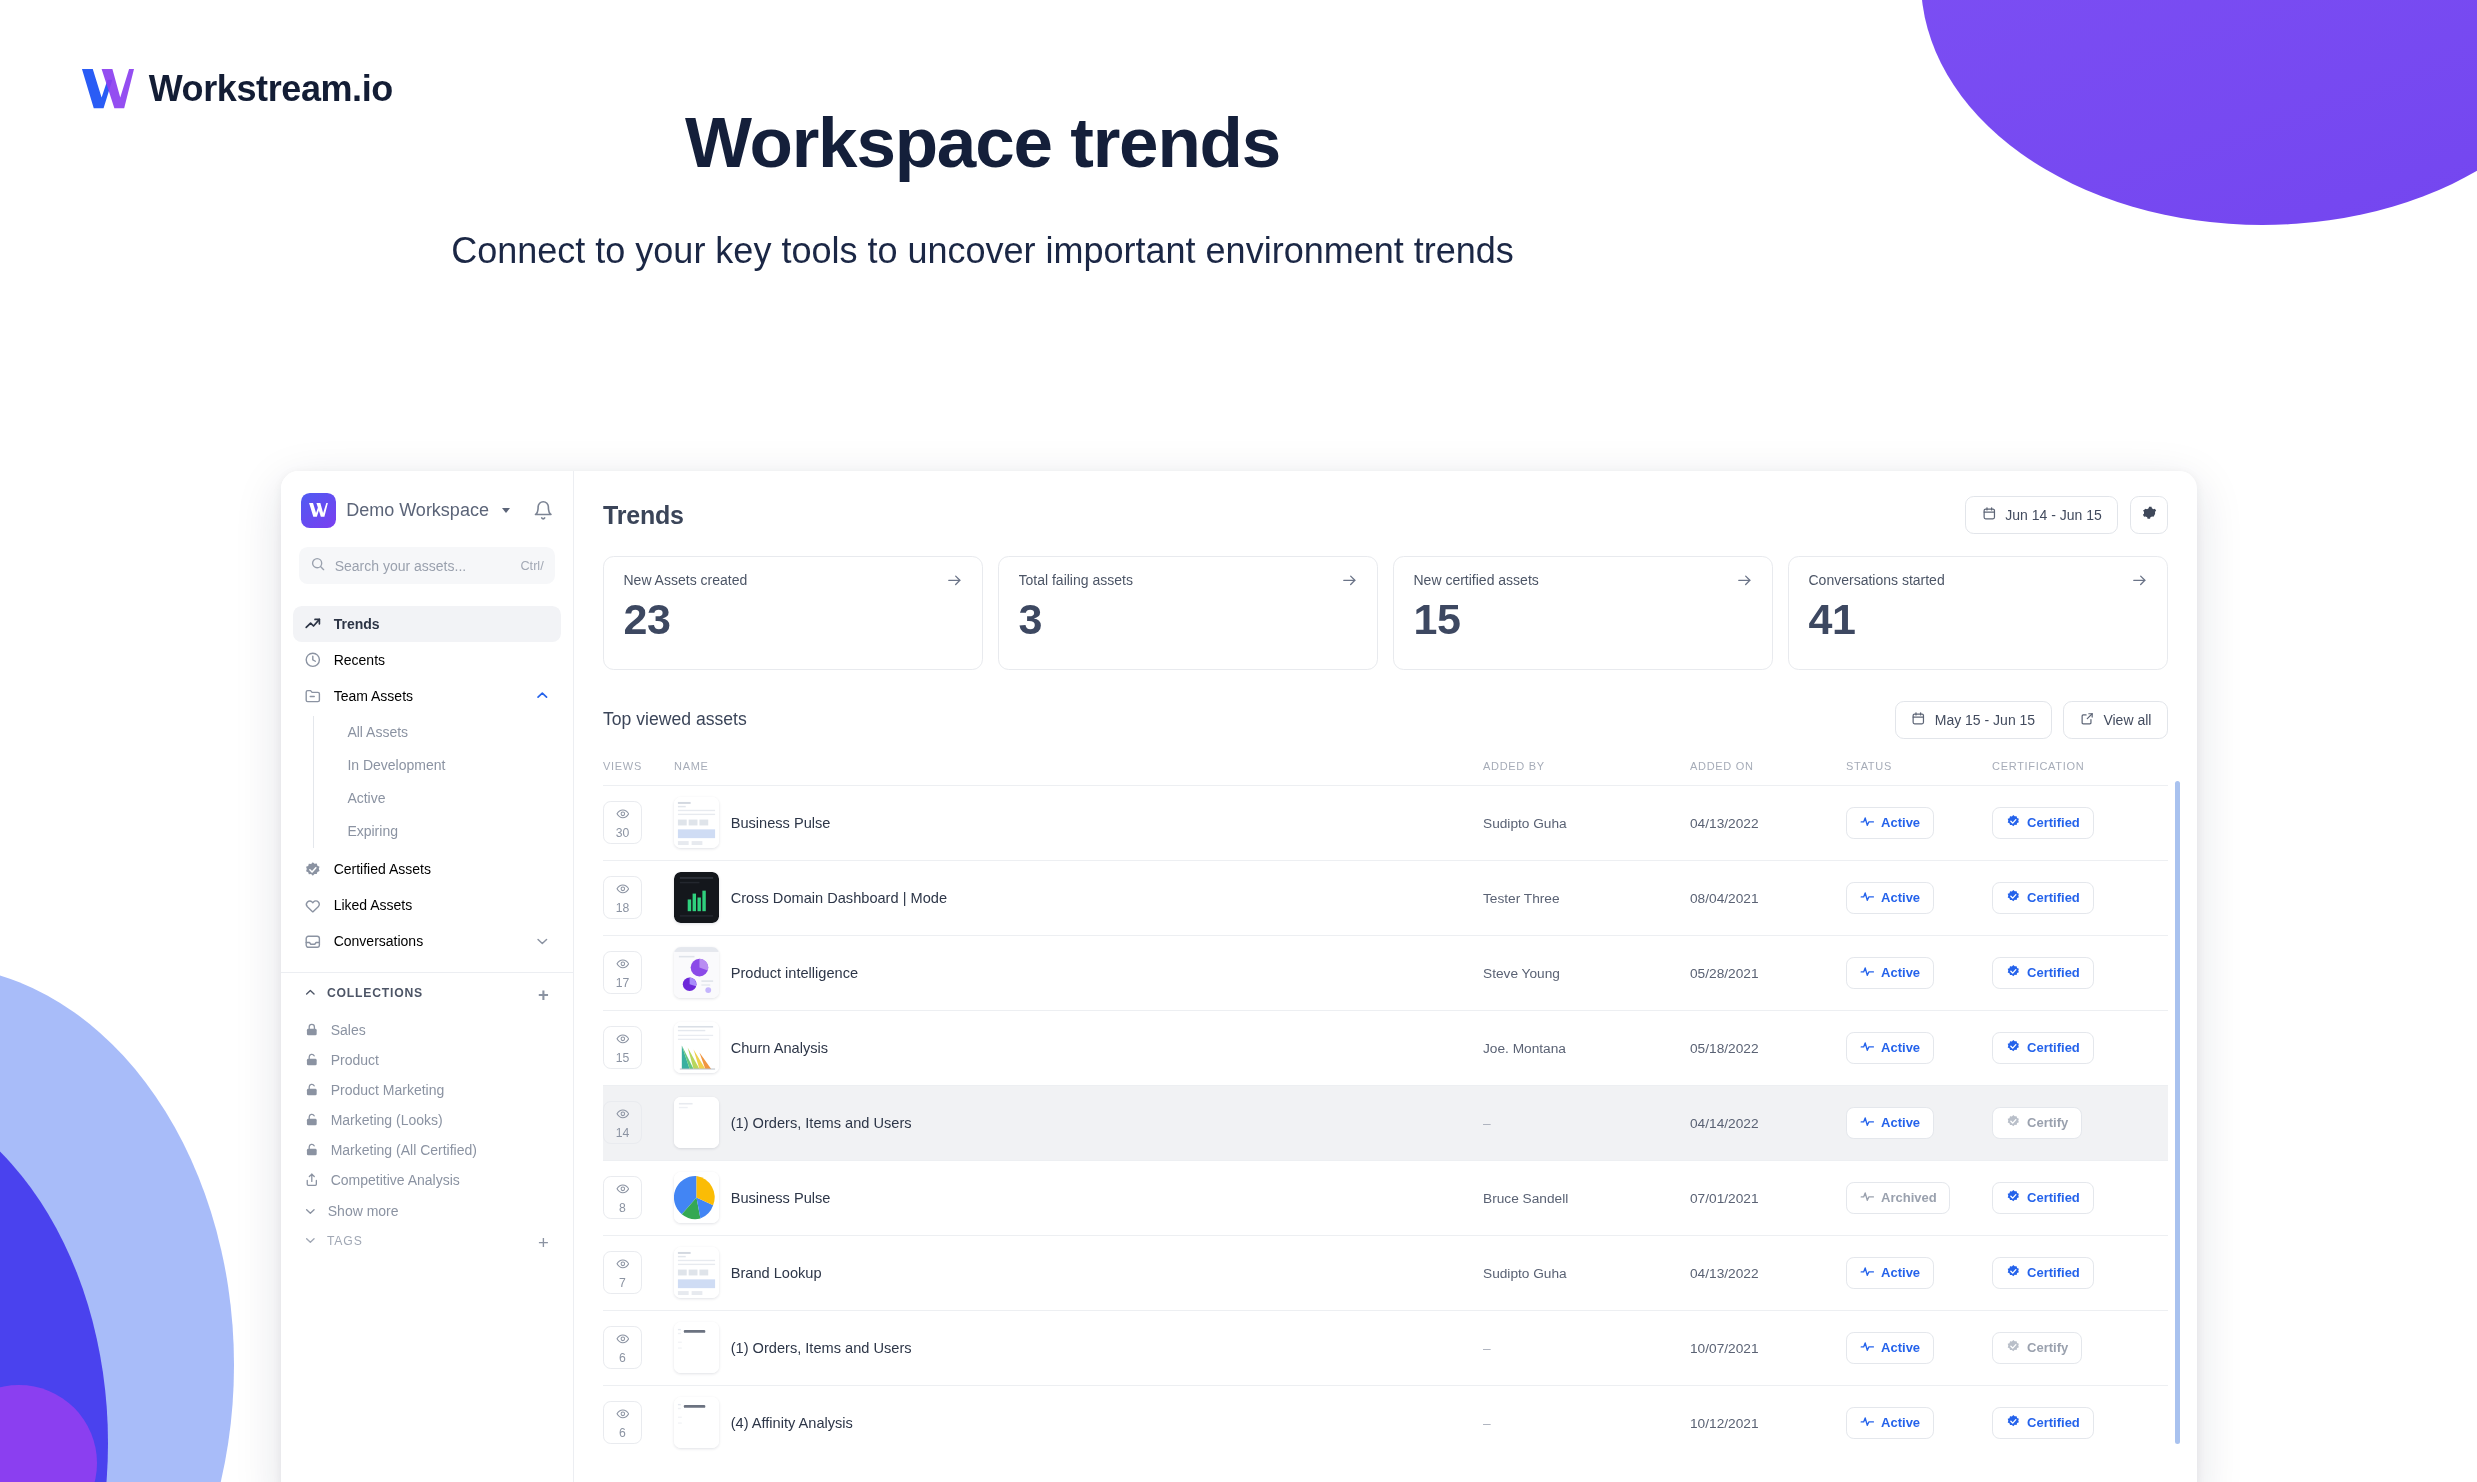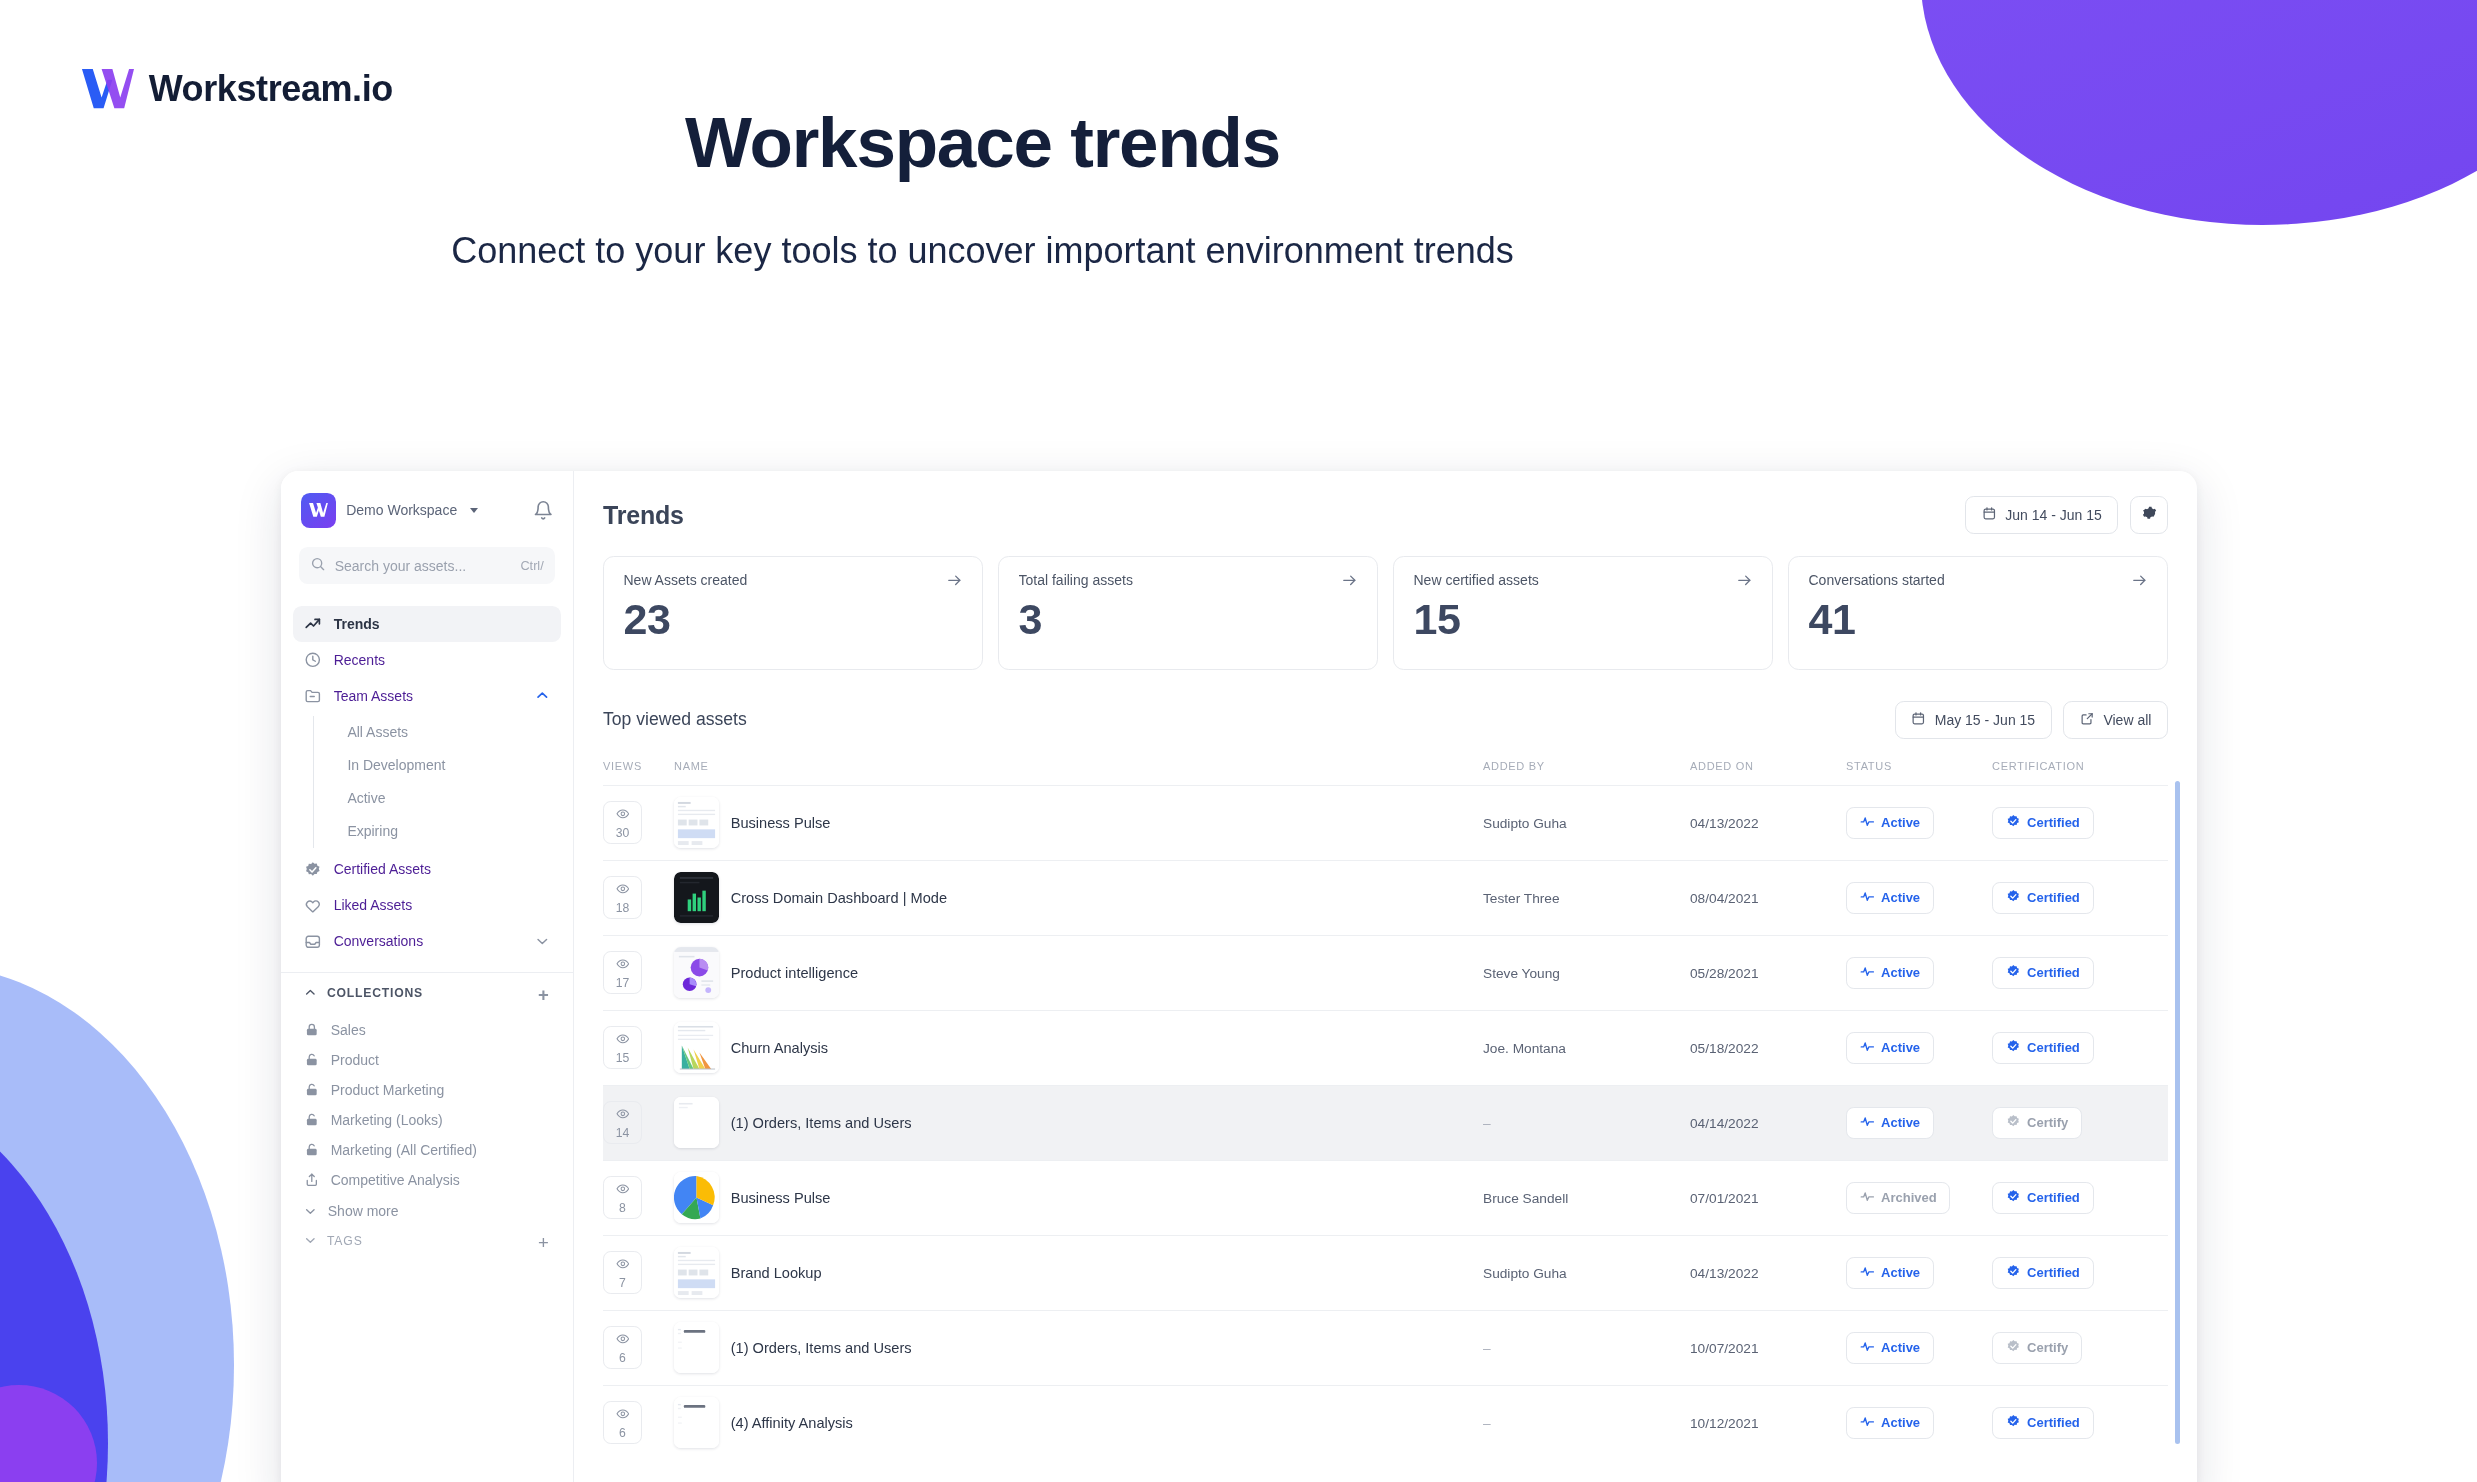--- a/index.html
+++ b/index.html
@@ -113,21 +113,21 @@
     margin-bottom: 19.5px;
   }
   .ws-logo {
     width: 35px; height: 35px; flex: 0 0 35px;
     border-radius: 8.8px;
     background: linear-gradient(140deg, #4f5bf2 0%, #7b3ef0 100%);
     display: flex; align-items: center; justify-content: center;
   }
   .ws-logo svg { width: 20.5px; height: 15.6px; display: block; }
   .ws-name {
-    font-size: 14px;
+    font-size: 18px;
     color: #5b6478;
     white-space: nowrap;
   }
   .caret-down {
     width: 0; height: 0;
     border-left: 4.9px solid transparent;
     border-right: 4.9px solid transparent;
     border-top: 5.9px solid #5b6478;
     margin-left: 2px;
     flex: 0 0 auto;
@@ -155,21 +155,21 @@
   .search-kbd { font-size: 12.7px; color: #a3a9b5; white-space: nowrap; }
 
   .nav { padding: 0 11.7px; }
   .nav-item {
     height: 36px;
     display: flex; align-items: center;
     gap: 11.7px;
     padding: 0 11.7px;
     border-radius: 8.8px;
     font-size: 14px;
-    color: #4c1d95;
+    color: #000000;
     cursor: pointer;
   }
   .nav-item.active {
     background: #f2f3f6;
     color: #2c3445;
     font-weight: bold;
   }
   .nav-item .ico { width: 17.6px; height: 17.6px; flex: 0 0 17.6px; display: block; }
   .nav-item .lbl { white-space: nowrap; }
   .nav-item .chev { margin-left: auto; width: 14.6px; height: 14.6px; }

